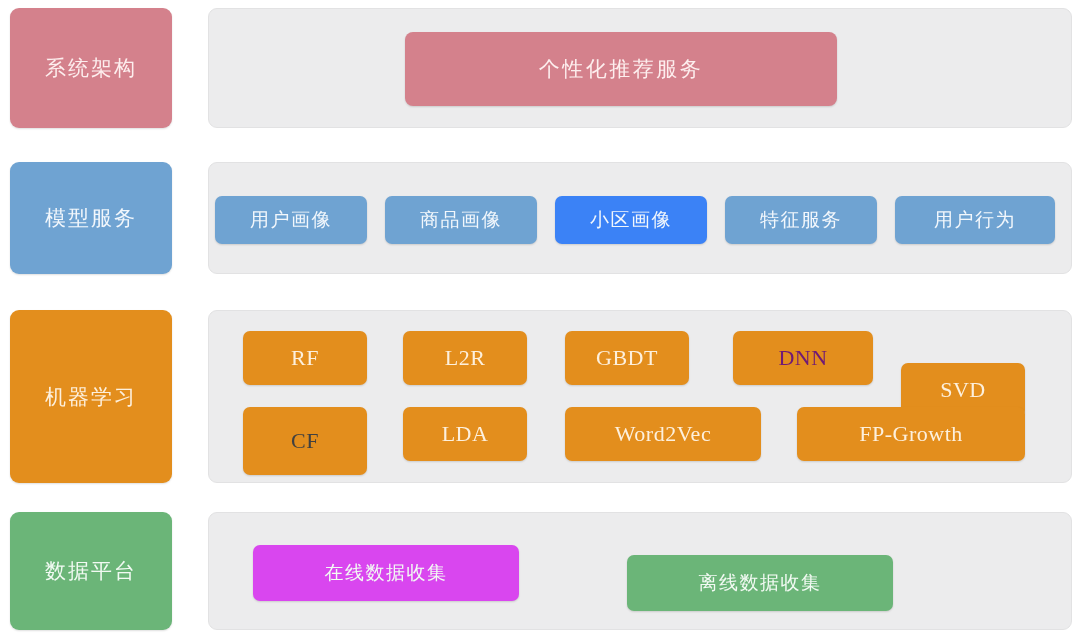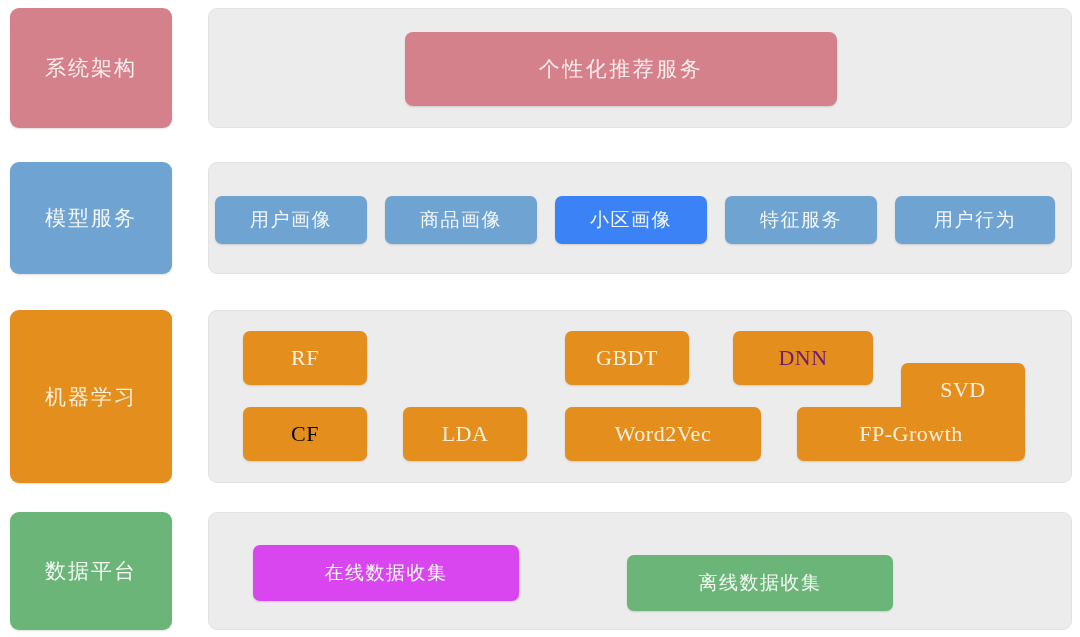--- a/index.html
+++ b/index.html
@@ -122,30 +122,33 @@
       </div>
     </div>
     <div class="arch-row" style="top: 0px;">
       <div class="cat-box" style="top: 310px; height: 173px; background: rgb(227, 142, 29); color: rgb(253, 240, 221);">
         <span>机器学习</span>
       </div>
       <div class="panel" style="top: 310px; height: 173px; background: rgb(236, 236, 237); border-color: rgb(226, 226, 227);">
         <div class="chip en" style="left: 34px; top: 20px; width: 124px; height: 54px; background: rgb(227, 142, 29); color: rgb(253, 240, 221);">
           <span>RF</span>
         </div>
+        <div class="chip en" style="left: 194px; top: 20px; width: 124px; height: 54px; background: rgb(227, 142, 29); color: rgb(253, 240, 221);">
+          <span>L2R</span>
+        </div>
         <div class="chip en" style="left: 356px; top: 20px; width: 124px; height: 54px; background: rgb(227, 142, 29); color: rgb(253, 240, 221);">
           <span>GBDT</span>
         </div>
         <div class="chip en" style="left: 524px; top: 20px; width: 140px; height: 54px; background: rgb(227, 142, 29); color: #701a75; justify-content: center;">
           <span>DNN</span>
         </div>
         <div class="chip en" style="left: 692px; top: 20px; width: 124px; height: 54px; background: rgb(227, 142, 29); color: rgb(253, 240, 221); margin-top: 32px;">
           <span>SVD</span>
         </div>
-        <div class="chip en" style="left: 34px; top: 96px; width: 124px; height: 54px; background: rgb(227, 142, 29); color: #000000;">
+        <div class="chip en" style="left: 34px; top: 96px; width: 124px; height: 68px; background: rgb(227, 142, 29); color: #404040;">
           <span>CF</span>
         </div>
         <div class="chip en" style="left: 194px; top: 96px; width: 124px; height: 54px; background: rgb(227, 142, 29); color: rgb(253, 240, 221);">
           <span>LDA</span>
         </div>
         <div class="chip en" style="left: 356px; top: 96px; width: 196px; height: 54px; background: rgb(227, 142, 29); color: rgb(253, 240, 221);">
           <span>Word2Vec</span>
         </div>
         <div class="chip en" style="left: 588px; top: 96px; width: 228px; height: 54px; background: rgb(227, 142, 29); color: rgb(253, 240, 221);">
           <span>FP-Growth</span>

